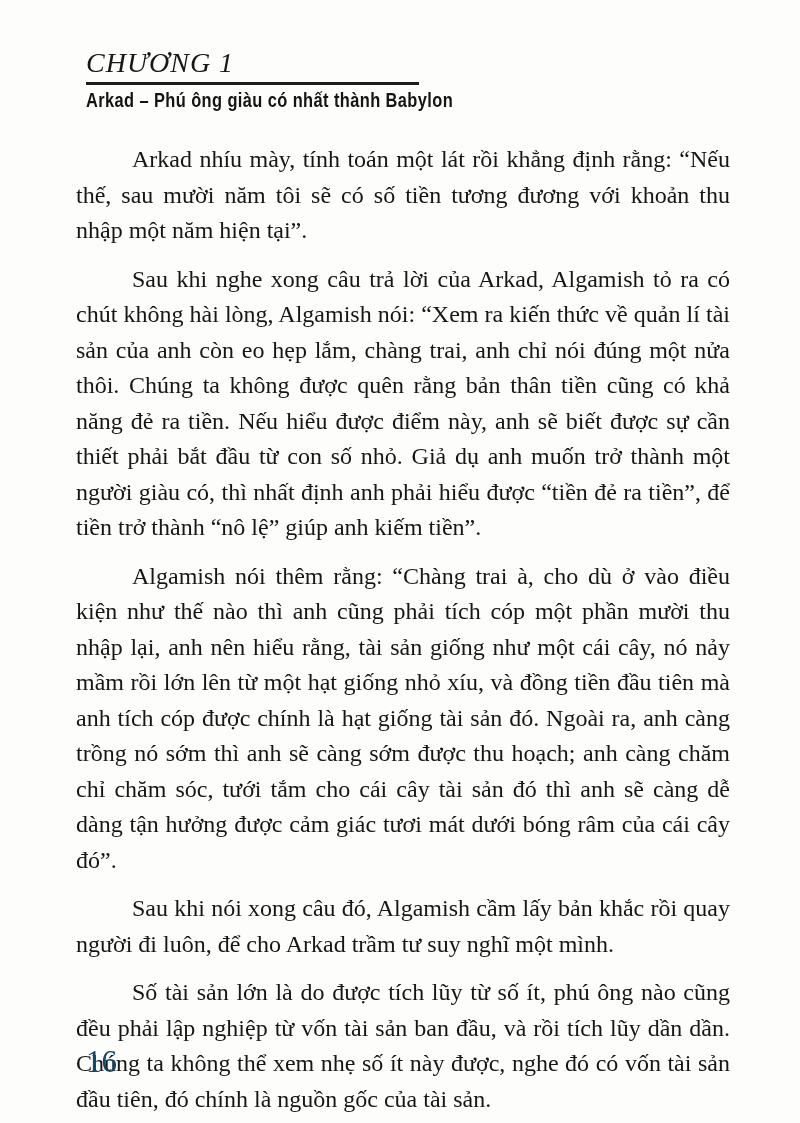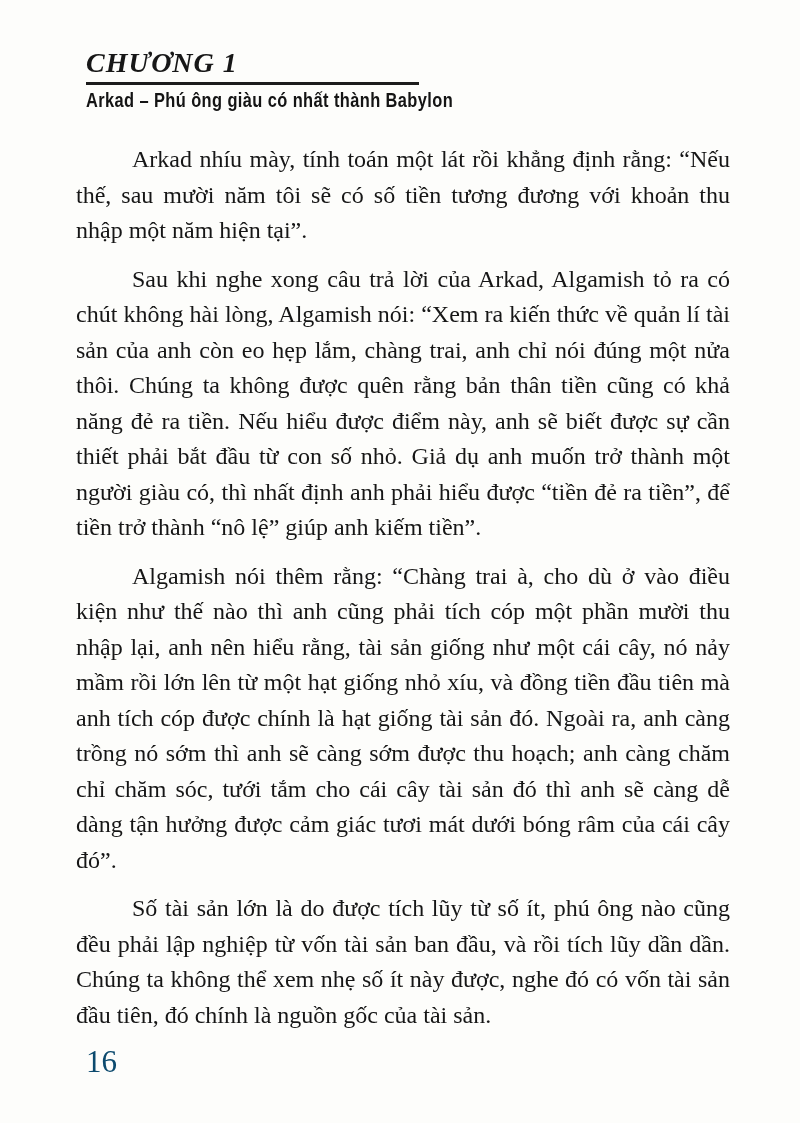--- a/index.html
+++ b/index.html
@@ -22,21 +22,21 @@
   .chapter-header {
     position: absolute;
     left: 86px;
     top: 48px;
     width: 420px;
   }
 
   .chapter-label {
     font-family: "Liberation Serif", "DejaVu Serif", serif;
     font-style: italic;
-    font-weight: 700;
+    font-weight: 400;
     font-size: 28px;
     letter-spacing: 1px;
     color: #171717;
     line-height: 1.1;
   }
 
   .chapter-rule {
     width: 333px;
     height: 0;
     border-bottom: 3px solid #1c1c1c;
@@ -92,18 +92,19 @@
   <header class="chapter-header">
     <div class="chapter-label">CHƯƠNG 1</div>
     <div class="chapter-rule"></div>
     <div class="chapter-title">Arkad – Phú ông giàu có nhất thành Babylon</div>
   </header>
 
   <main class="body-text">
     <p>Arkad nhíu mày, tính toán một lát rồi khẳng định rằng: “Nếu thế, sau mười năm tôi sẽ có số tiền tương đương với khoản thu nhập một năm hiện tại”.</p>
     <p>Sau khi nghe xong câu trả lời của Arkad, Algamish tỏ ra có chút không hài lòng, Algamish nói: “Xem ra kiến thức về quản lí tài sản của anh còn eo hẹp lắm, chàng trai, anh chỉ nói đúng một nửa thôi. Chúng ta không được quên rằng bản thân tiền cũng có khả năng đẻ ra tiền. Nếu hiểu được điểm này, anh sẽ biết được sự cần thiết phải bắt đầu từ con số nhỏ. Giả dụ anh muốn trở thành một người giàu có, thì nhất định anh phải hiểu được “tiền đẻ ra tiền”, để tiền trở thành “nô lệ” giúp anh kiếm tiền”.</p>
     <p>Algamish nói thêm rằng: “Chàng trai à, cho dù ở vào điều kiện như thế nào thì anh cũng phải tích cóp một phần mười thu nhập lại, anh nên hiểu rằng, tài sản giống như một cái cây, nó nảy mầm rồi lớn lên từ một hạt giống nhỏ xíu, và đồng tiền đầu tiên mà anh tích cóp được chính là hạt giống tài sản đó. Ngoài ra, anh càng trồng nó sớm thì anh sẽ càng sớm được thu hoạch; anh càng chăm chỉ chăm sóc, tưới tắm cho cái cây tài sản đó thì anh sẽ càng dễ dàng tận hưởng được cảm giác tươi mát dưới bóng râm của cái cây đó”.</p>
+    <p>Sau khi nói xong câu đó, Algamish cầm lấy bản khắc rồi quay người đi luôn, để cho Arkad trầm tư suy nghĩ một mình.</p>
     <p>Số tài sản lớn là do được tích lũy từ số ít, phú ông nào cũng đều phải lập nghiệp từ vốn tài sản ban đầu, và rồi tích lũy dần dần. Chúng ta không thể xem nhẹ số ít này được, nghe đó có vốn tài sản đầu tiên, đó chính là nguồn gốc của tài sản.</p>
   </main>
 
   <div class="page-number">16</div>
 
 </div>
 
 </body></html>

